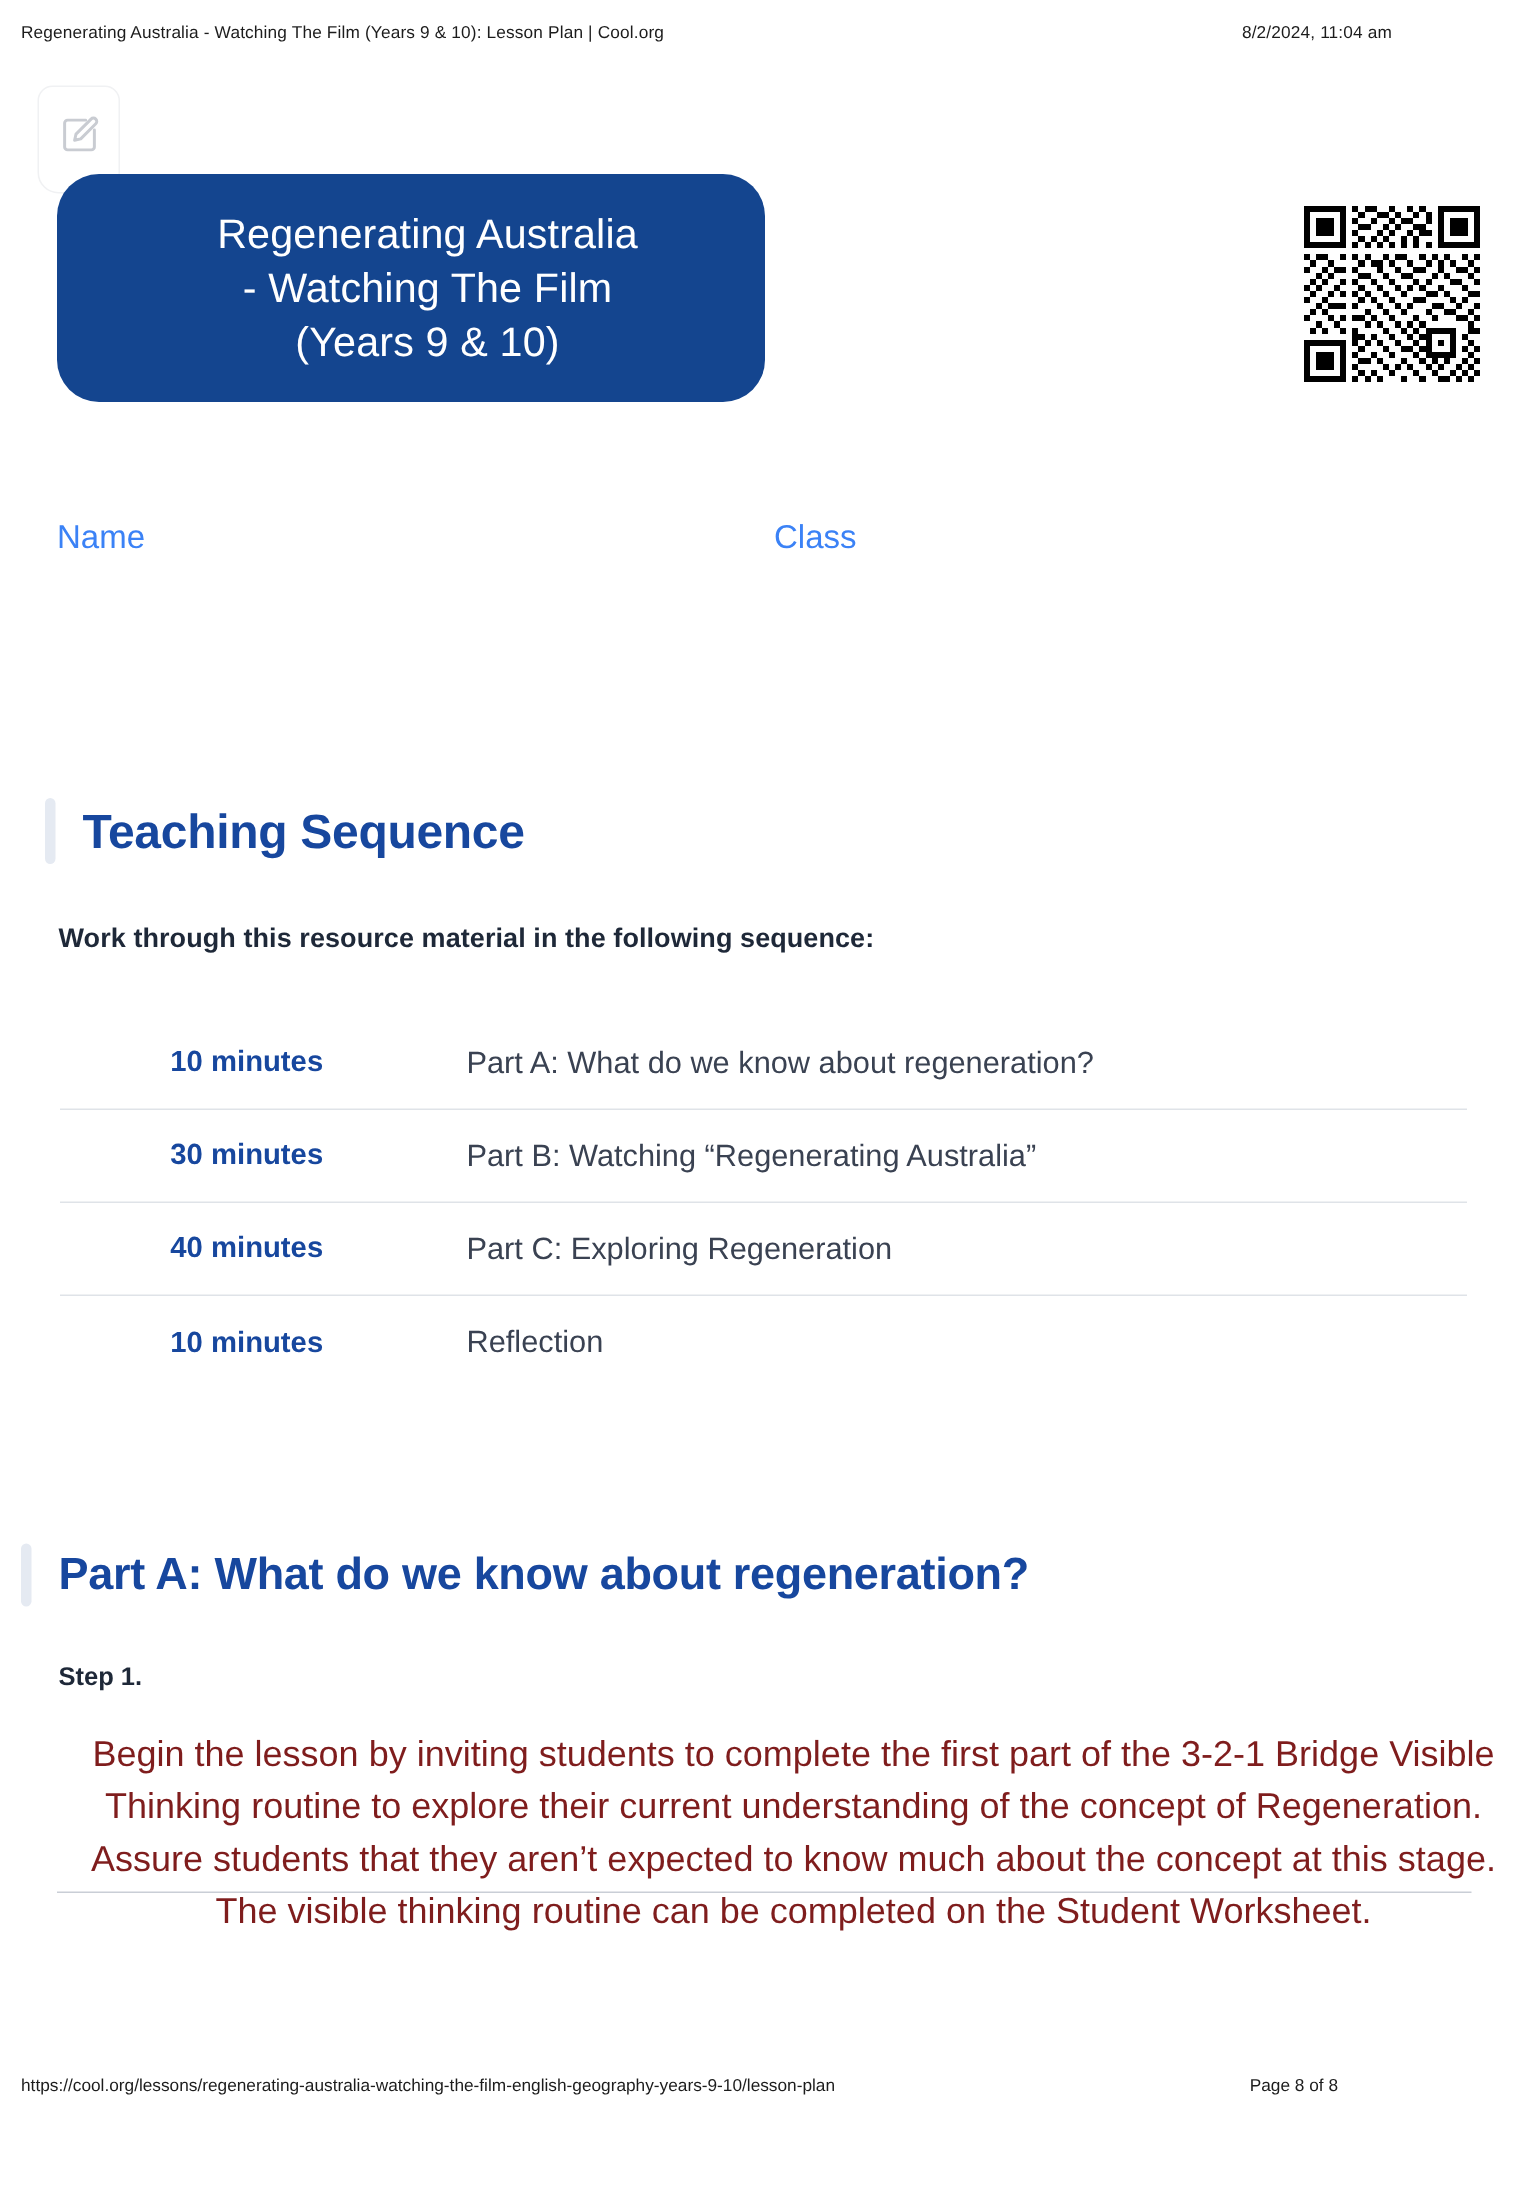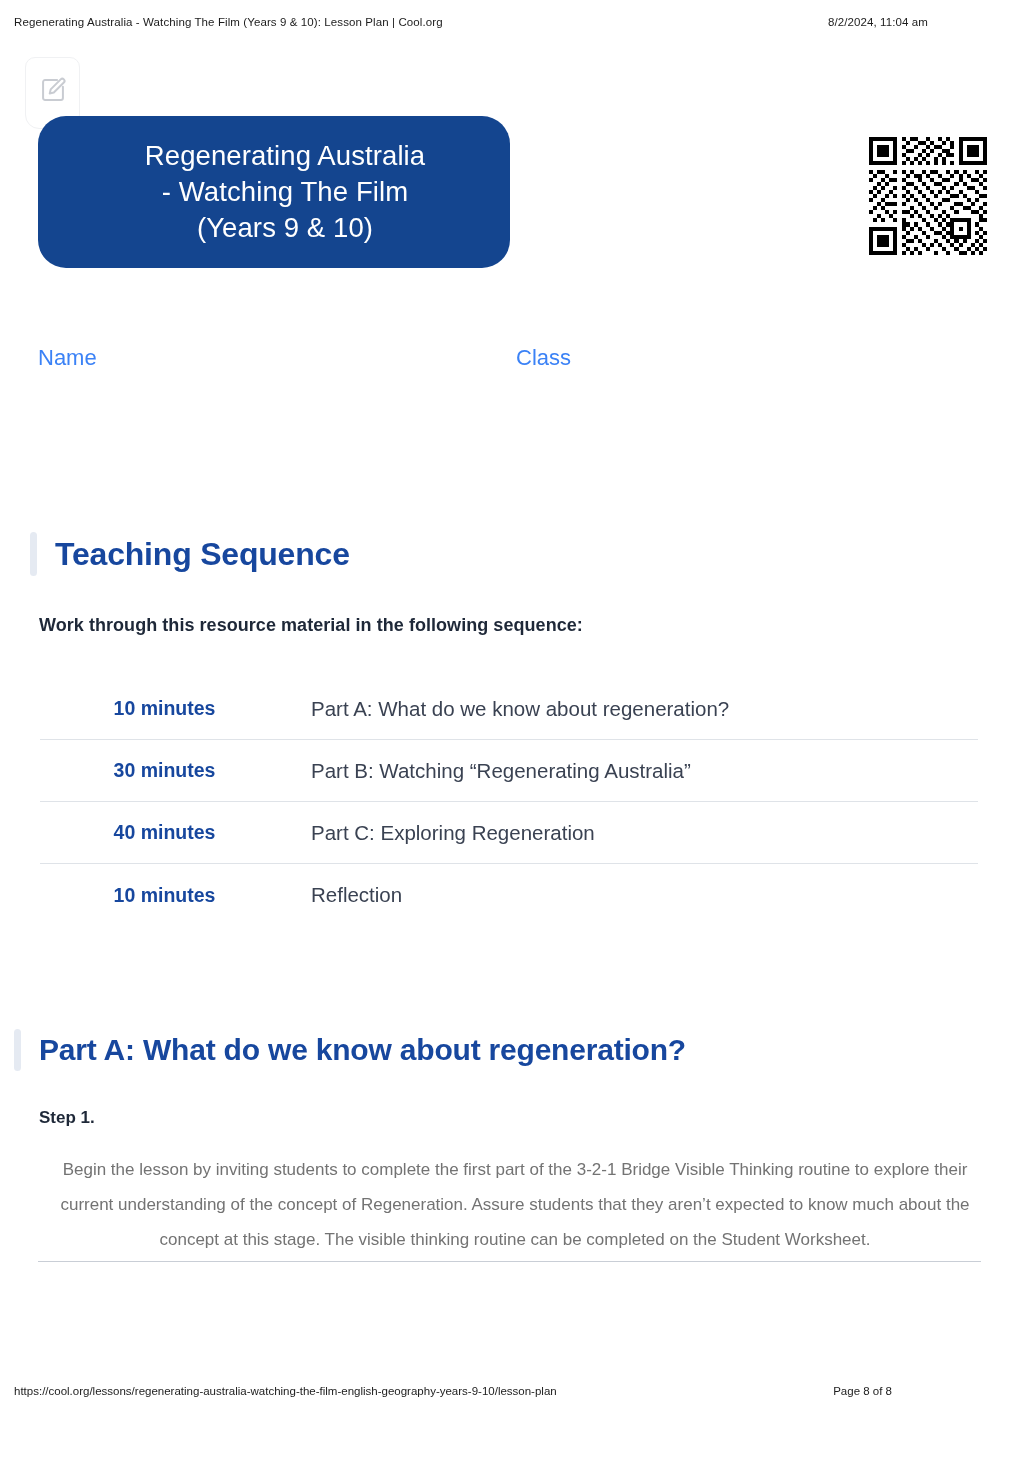--- a/index.html
+++ b/index.html
@@ -207,26 +207,26 @@
   .step-label {
     position: absolute;
     left: 39px;
     top: 1108px;
     font-size: 17px;
     font-weight: bold;
     color: #1e2838;
   }
   .body-copy {
     position: absolute;
-    left: 39px;
+    left: 53px;
     top: 1152px;
     width: 952px;
-    font-size: 17px;
+    font-size: 24px;
     line-height: 35px;
-    color: #737373;
+    color: #7f1d1d;
     font-weight: 400;
   }
 
   
   .page-break-rule {
     position: absolute;
     left: 38px;
     top: 1261px;
     width: 943px;
     height: 1px;

